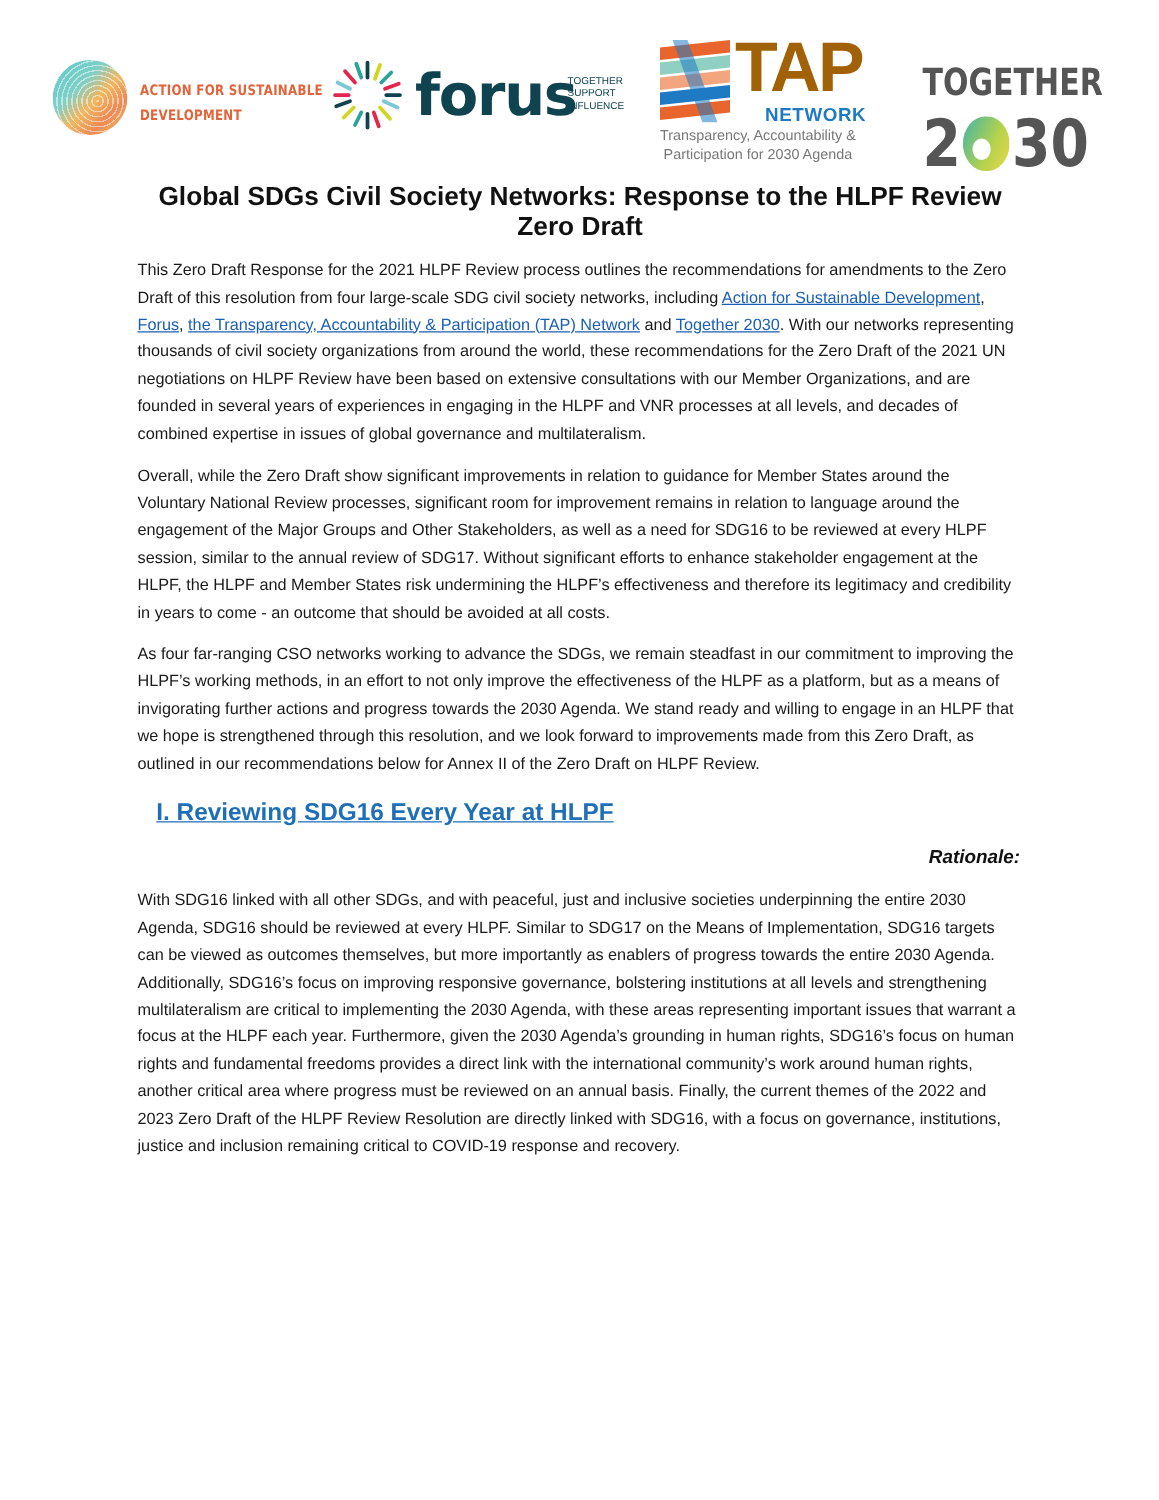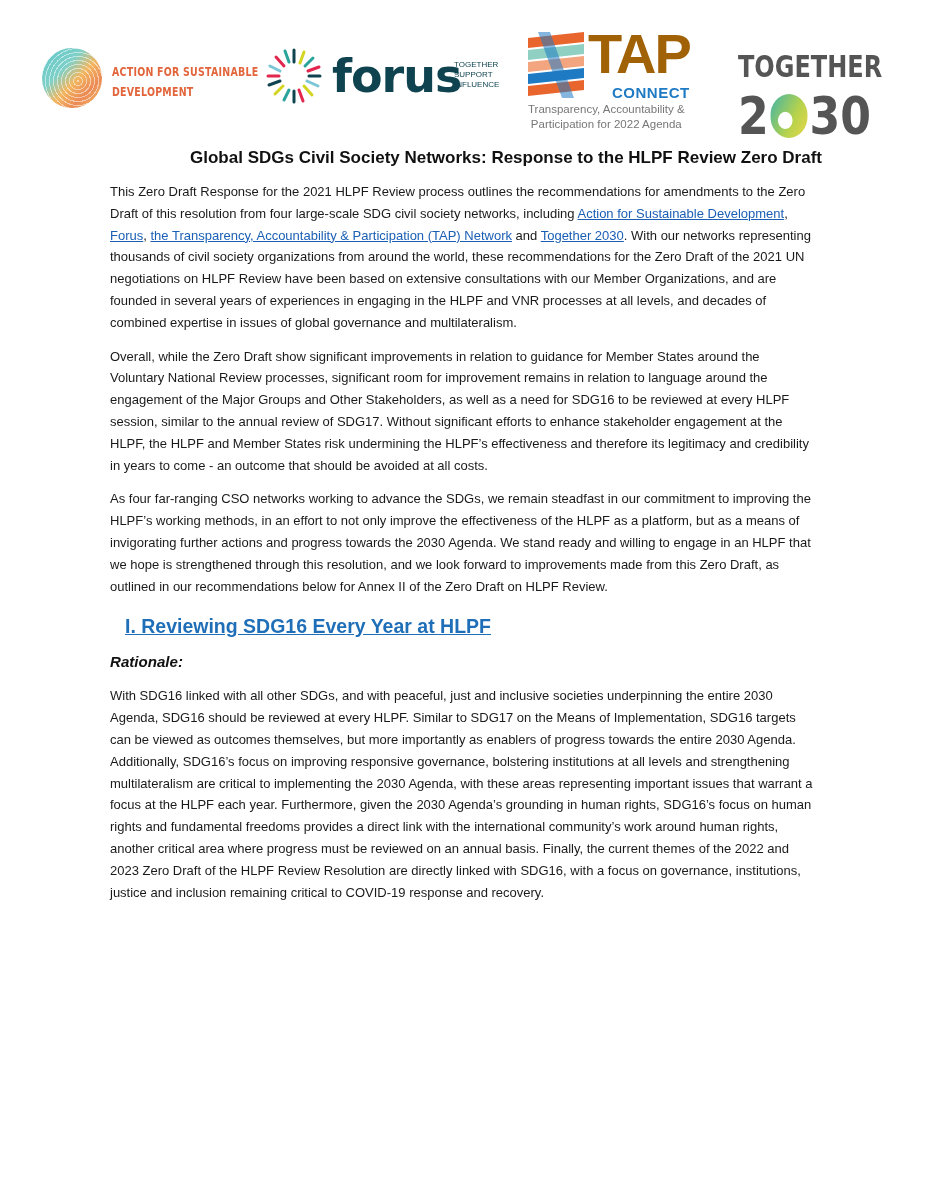--- a/index.html
+++ b/index.html
@@ -36,25 +36,25 @@
   .t2030 { position: absolute; left: 738px; top: 22px; width: 150px; height: 96px; text-decoration: underline; }
   .t2030 .top { position: absolute; left: 0; top: 0; font-family: "DejaVu Sans", sans-serif; font-weight: bold;
     font-size: 30px; line-height: 34px; color: #555; transform: scaleX(0.8); transform-origin: left; white-space: nowrap; }
   .t2030 .bottom { position: absolute; left: 0; top: 38px; font-family: "DejaVu Sans", sans-serif; font-weight: bold;
     font-size: 52px; line-height: 56px; color: #555; transform: scaleX(0.85); transform-origin: left; white-space: nowrap; }
   .t2030 .earth { display: inline-block; width: 44px; height: 44px; border-radius: 50%; vertical-align: -4px; margin: 0 2px;
     background: radial-gradient(circle at 40% 60%, #ffffff 0 8px, transparent 9px),
                 linear-gradient(120deg, #3fb4a8, #b6d24c 60%, #e8d84a); }
 
   .doc { position: absolute; left: 110px; top: 146px; width: 706px; font-family: "Liberation Sans", sans-serif; }
-  .title { text-align: right; font-weight: bold; font-size: 17px; line-height: 24px; margin: 0 0 11px -4px; width: 716px; color: #111; }
+  .title { text-align: center; font-weight: bold; font-size: 21px; line-height: 24px; margin: 0 0 11px -4px; width: 716px; color: #111; }
   p { margin: 0 3px 12px 0; font-size: 13px; line-height: 21.8px; color: #1a1a1a; }
   a { color: #1a5fb4; text-decoration: underline; }
   h2 { margin: 16px 0 12px 15px; font-size: 19.5px; line-height: 26px; font-weight: bold; color: #1f6fb8; text-decoration: underline; }
-  .rationale { font-weight: bold; font-style: italic; margin: 0 0 12px 0; font-size: 15.1px; line-height: 22px; }
+  .rationale { font-weight: bold; font-style: italic; margin: 0 0 12px 0; font-size: 15.1px; line-height: 22px; text-align: right; }
 </style>
 </head>
 <body>
 
 <div class="logos">
   <div class="asd">
     <div class="globe"></div>
     <div class="name">
       <div>ACTION FOR SUSTAINABLE</div>
       <div>DEVELOPMENT</div>
@@ -93,24 +93,24 @@
   <div class="tap">
     <svg class="mark" viewBox="0 0 56 66">
       <polygon points="0,6 56,0 56,10 0,16" fill="#e8662e"></polygon>
       <polygon points="0,18 56,12 56,22 0,28" fill="#8fd0c2"></polygon>
       <polygon points="0,30 56,24 56,34 0,40" fill="#f2a57e"></polygon>
       <polygon points="0,42 56,36 56,46 0,52" fill="#1f7ac4"></polygon>
       <polygon points="0,54 56,48 56,58 0,64" fill="#e8662e"></polygon>
       <polygon points="10,0 22,0 46,66 34,66" fill="#1f7ac4" opacity="0.55"></polygon>
     </svg>
     <div class="big">TAP</div>
-    <div class="net">CONNECT</div>
+    <div class="net">NETWORK</div>
     <div class="sub">
       <div>Transparency, Accountability &amp;</div>
-      <div>Participation for 2022 Agenda</div>
+      <div>Participation for 2030 Agenda</div>
     </div>
   </div>
 
   <div class="t2030">
     <div class="top">TOGETHER</div>
     <div class="bottom">
       <span>2</span><span class="earth"></span><span>30</span>
     </div>
   </div>
 </div>

